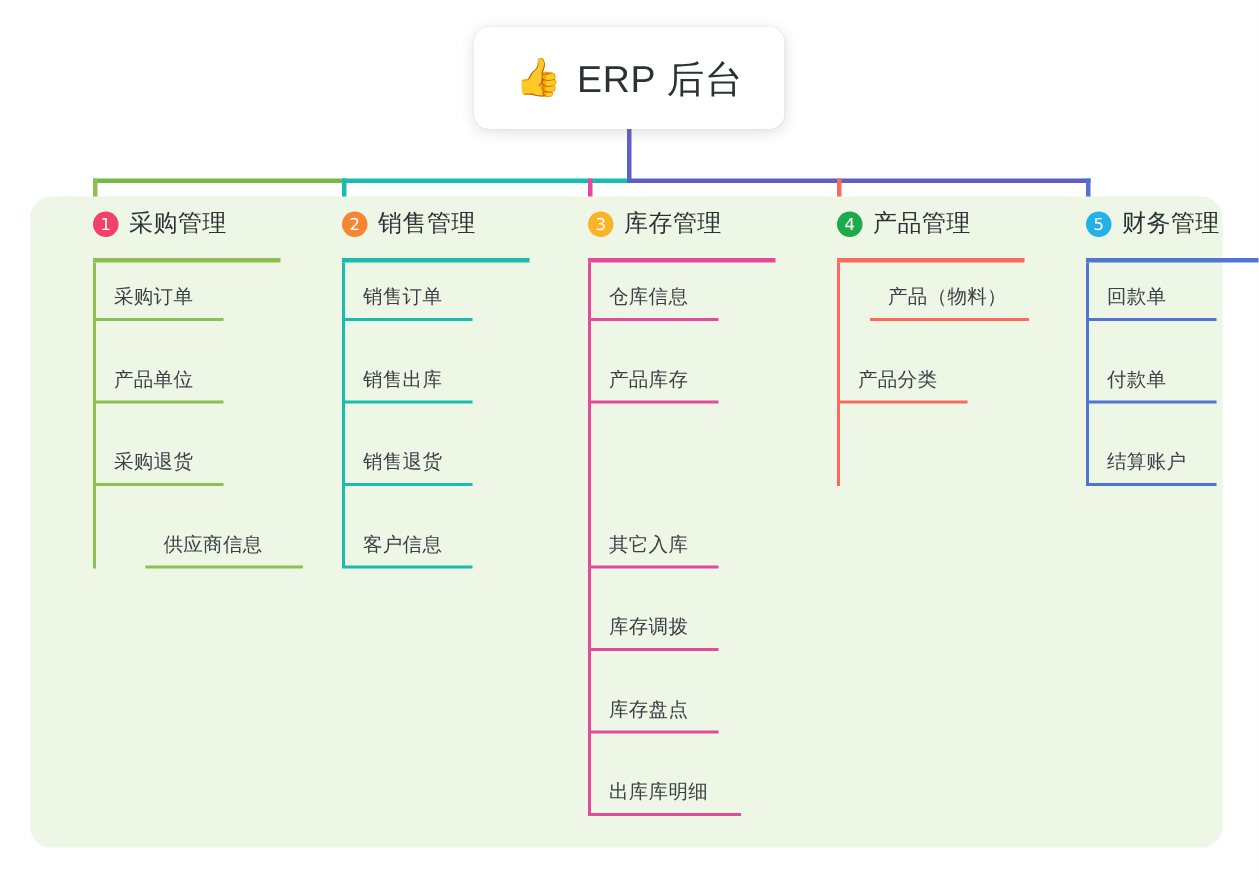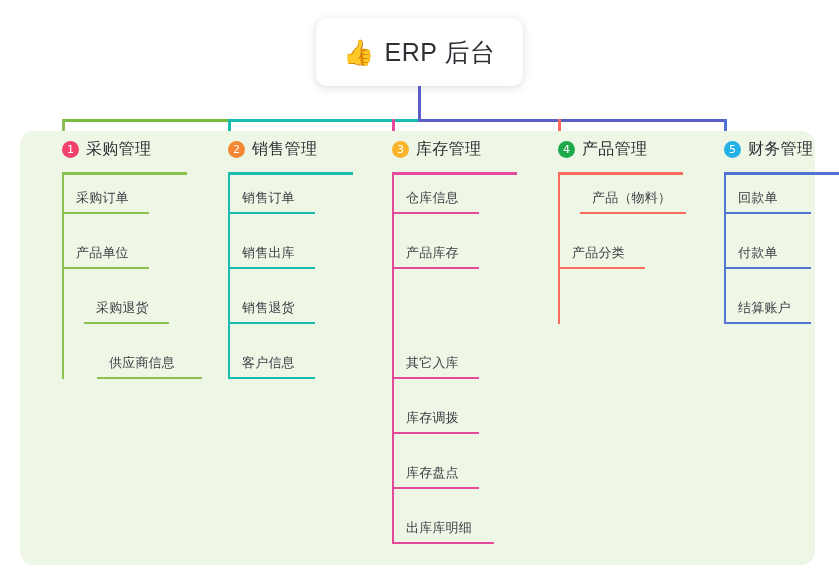--- a/index.html
+++ b/index.html
@@ -152,21 +152,21 @@
       <div class="col-rule" style="width: 125px; background: rgb(140, 193, 82);"></div>
       <div class="col-spine" style="height: 204px; background: rgb(140, 193, 82);"></div>
       <div class="item" style="top: 58px;">
         <span class="item-label">采购订单</span>
         <div class="item-rule" style="width: 85px; background: rgb(140, 193, 82);"></div>
       </div>
       <div class="item" style="top: 113px;">
         <span class="item-label">产品单位</span>
         <div class="item-rule" style="width: 85px; background: rgb(140, 193, 82);"></div>
       </div>
-      <div class="item" style="top: 168px; padding-left: 20px;">
+      <div class="item" style="top: 168px;">
         <span class="item-label">采购退货</span>
         <div class="item-rule" style="width: 85px; background: rgb(140, 193, 82);"></div>
       </div>
       <div class="item" style="top: 223px; padding-left: 33px;">
         <span class="item-label">供应商信息</span>
         <div class="item-rule" style="width: 105px; background: rgb(140, 193, 82);"></div>
       </div>
     </div>
     <div class="column" style="left: 188px;">
       <div class="col-header">

